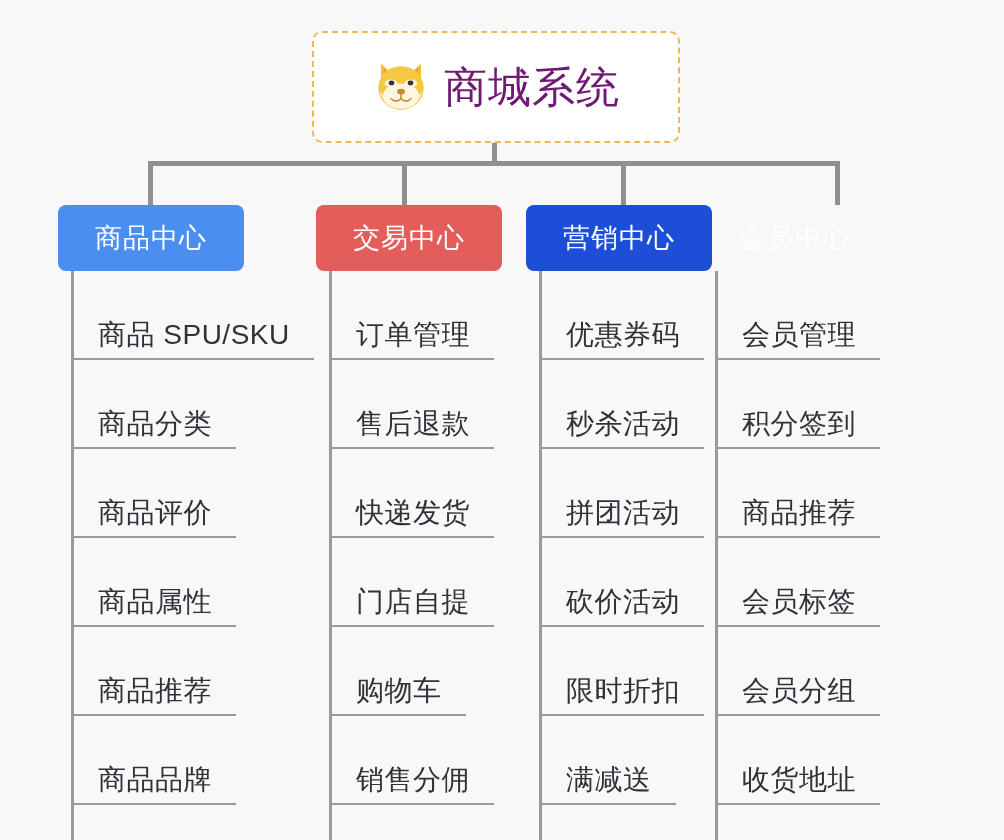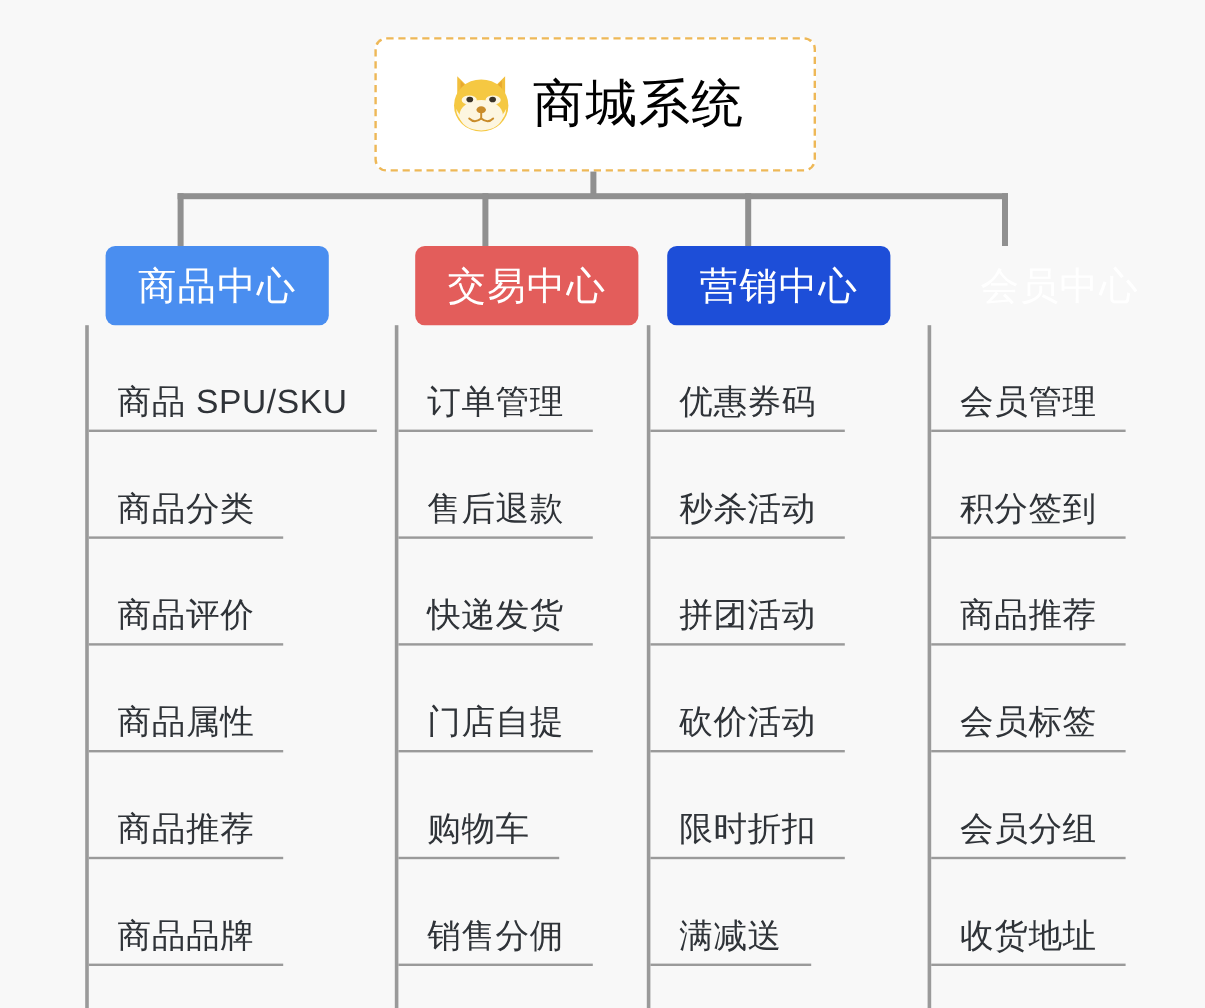--- a/index.html
+++ b/index.html
@@ -41,21 +41,21 @@
   .root-icon {
     width: 58px;
     height: 58px;
     flex: 0 0 58px;
     position: relative;
     display: block;
   }
   .root-title {
     font-size: 43px;
     line-height: 1;
-    color: #000000;
+    color: #701a75;
     letter-spacing: 1px;
     white-space: nowrap;
     font-weight: 400;
   }
 
   
   .conn {
     position: absolute;
     background: #909090;
   }
@@ -80,26 +80,25 @@
   
   .column {
     position: absolute;
     top: 205px;
   }
   .cat-header {
     box-sizing: border-box;
     height: 66px;
     border-radius: 8px;
     color: #ffffff;
-    font-size: 32px;
+    font-size: 27px;
     line-height: 66px;
     text-align: center;
     letter-spacing: 1px;
     white-space: nowrap;
-    margin-left: 30px;
   }
 
   
   .trunk {
     position: absolute;
     top: 66px;
     left: 13px;
     width: 3px;
     background: #9a9a9a;
   }
@@ -230,21 +229,21 @@
           <span class="leaf-text">砍价活动</span>
         </li>
         <li class="leaf">
           <span class="leaf-text">限时折扣</span>
         </li>
         <li class="leaf">
           <span class="leaf-text">满减送</span>
         </li>
       </ul>
     </div>
-    <div class="column" style="left: 760px; width: 186px;">
+    <div class="column" style="left: 702px; width: 186px;">
       <div class="cat-header" style="width: 186px;">会员中心</div>
       <div class="trunk" style="height: 596px;"></div>
       <ul class="leaf-list">
         <li class="leaf">
           <span class="leaf-text">会员管理</span>
         </li>
         <li class="leaf">
           <span class="leaf-text">积分签到</span>
         </li>
         <li class="leaf">

